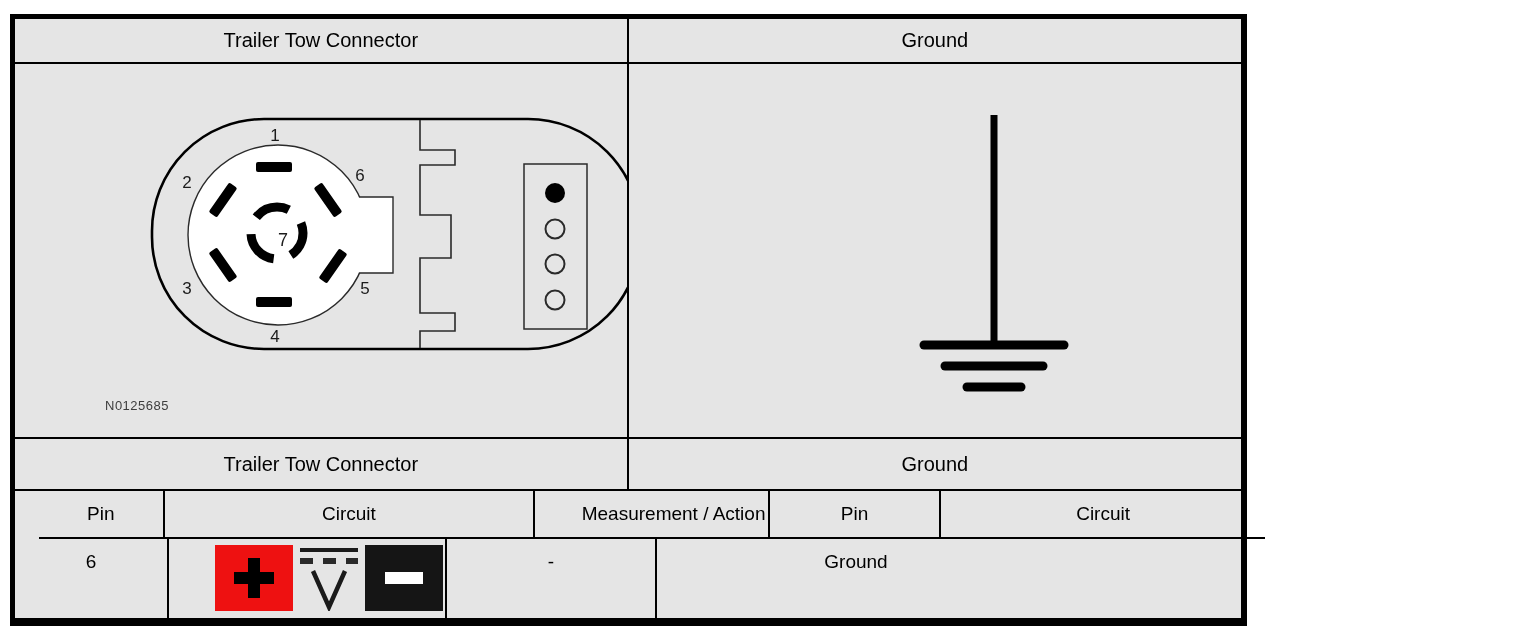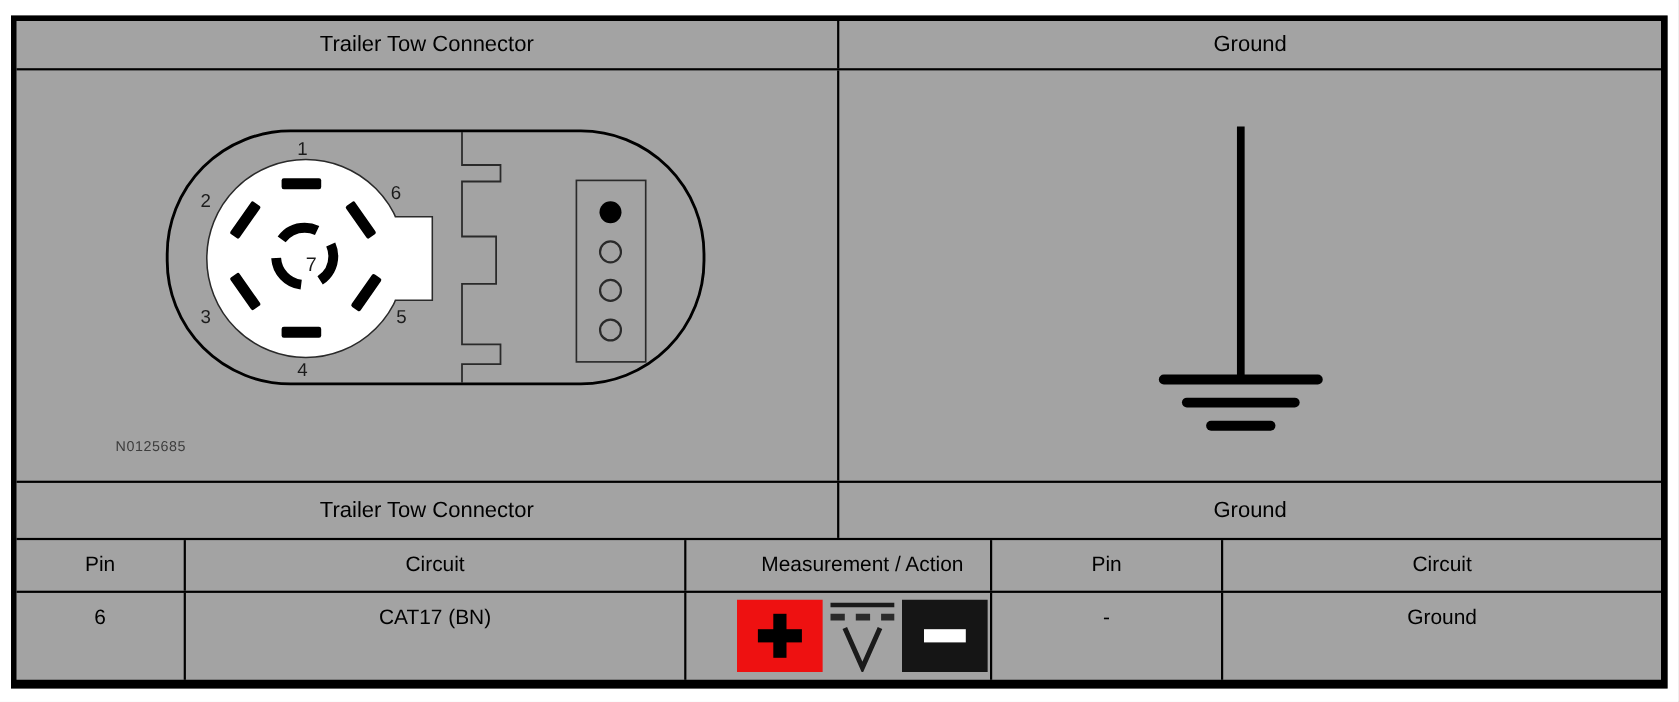--- a/index.html
+++ b/index.html
@@ -1,23 +1,23 @@
 <!DOCTYPE html>
 <html><head>
 <meta charset="utf-8">
 <style>
   html,body{margin:0;padding:0;background:#fff;}
   body{width:1526px;height:638px;position:relative;font-family:"Liberation Sans",sans-serif;color:#000;}
-  .frame{position:absolute;left:10px;top:14px;width:1506px;height:612px;
-         border:5px solid #000;border-right-width:6px;border-bottom-width:8px;box-sizing:border-box;background:#a3a3a3;}
+  .frame{position:absolute;left:10px;top:14px;width:1237px;height:612px;
+         border:5px solid #000;border-right-width:6px;border-bottom-width:8px;box-sizing:border-box;background:#e5e5e5;}
   .row{display:flex;width:100%;box-sizing:border-box;}
   .row.bb{border-bottom:2px solid #000;}
   .cell{box-sizing:border-box;display:flex;align-items:center;justify-content:center;position:relative;overflow:hidden;}
   .cell.br{border-right:2px solid #000;}
-  .r1{height:45px;} .r2{height:375px;} .r3{height:52px;} .r4{height:48px;} .r5{height:79px;}
+  .r1{height:45px;} .r2{height:375px;} .r3{height:52px;} .r4{height:48px;margin-left:24px;} .r5{height:79px;}
   .hdr{font-size:20px;}
   .colhdr{font-size:19px;}
   .val{font-size:19px;}
   .r5 .cell{align-items:flex-start;padding-top:12px;}
   .r5 .cell.meas{padding-top:6px;align-items:flex-start;}
   .w-left{width:748px;} .w-right{width:747px;}
   .w-pin1{width:154px;} .w-cir1{width:455px;} .w-meas{width:278px;padding-left:44px;} .w-pin2{width:210px;} .w-cir2{width:398px;}
   .figlabel{position:absolute;left:90px;top:334px;font-size:13px;color:#3d3d3d;letter-spacing:.5px;}
   .diagram-svg{position:absolute;left:0;top:0;}
   svg text{font-family:"Liberation Sans",sans-serif;fill:#1c1c1c;}
@@ -90,21 +90,20 @@
   <div class="row r4 bb">
     <div class="cell br w-pin1 colhdr">Pin</div>
     <div class="cell br w-cir1 colhdr">Circuit</div>
     <div class="cell br w-meas colhdr">Measurement / Action</div>
     <div class="cell br w-pin2 colhdr">Pin</div>
     <div class="cell w-cir2 colhdr">Circuit</div>
   </div>
 
   <div class="row r5">
     <div class="cell br w-pin1 val">6</div>
-    <div class="cell br w-cir1 val">CAT17 (BN)</div>
     <div class="cell br w-meas meas">
       <div class="icons">
         <svg width="78" height="66" viewBox="0 0 78 66">
           <rect x="0" y="0" width="78" height="66" fill="#ee1111"></rect>
           <rect x="19" y="27" width="40" height="12" fill="#000"></rect>
           <rect x="33" y="13" width="12" height="40" fill="#000"></rect>
         </svg>
         <svg width="66" height="66" viewBox="0 0 66 66">
           <line x1="4" y1="5" x2="62" y2="5" stroke="#1a1a1a" stroke-width="4"></line>
           <line x1="4" y1="16" x2="62" y2="16" stroke="#2a2a2a" stroke-width="6" stroke-dasharray="13 10"></line>

